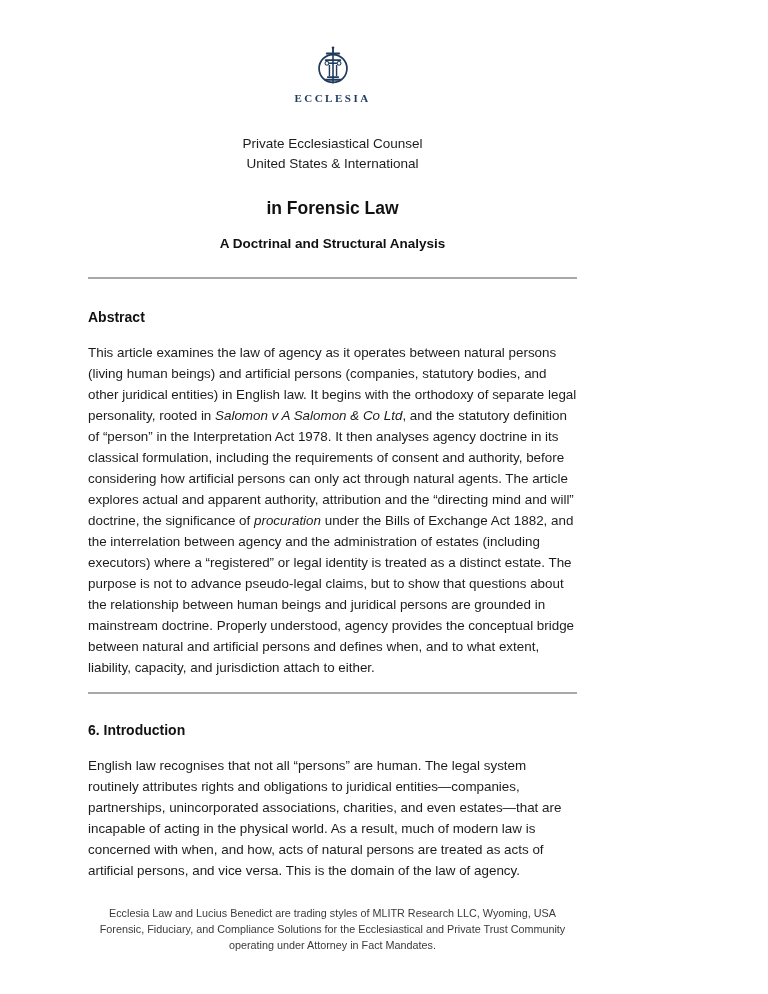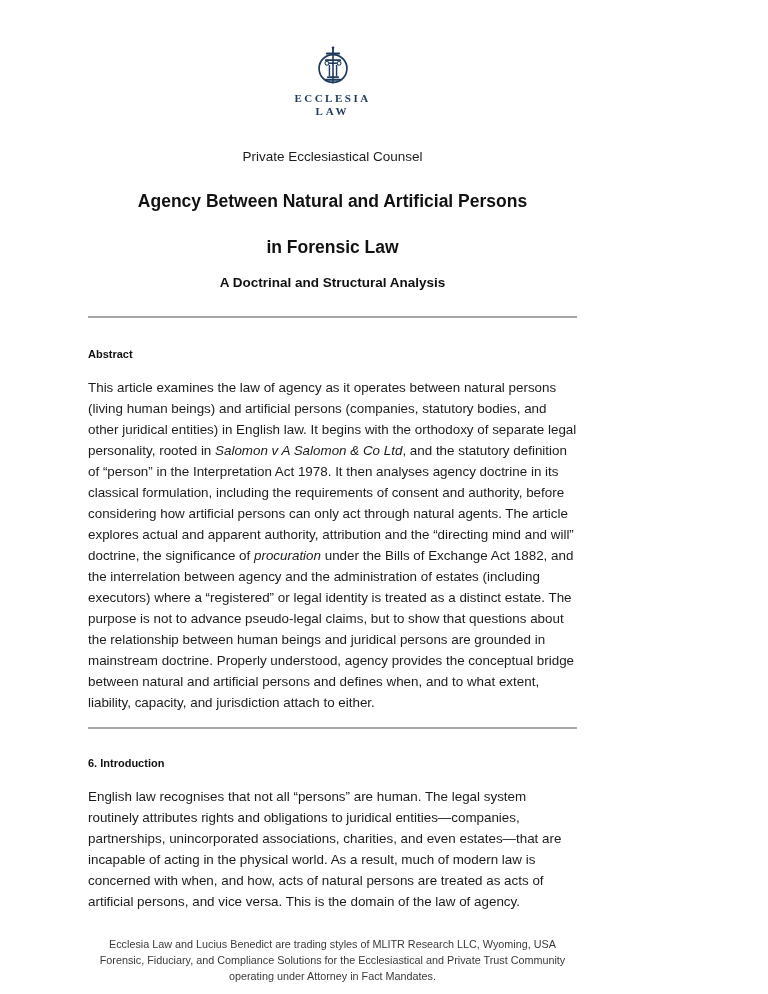--- a/index.html
+++ b/index.html
@@ -28,21 +28,21 @@
   
   .org-block { margin-top: 30px; text-align: center; font-size: 13.5px; line-height: 20px; color: #1c1c1c; }
   .doc-title { margin-top: 22px; text-align: center; font-size: 17.5px; font-weight: bold; line-height: 24px; color: #111; }
   .doc-title-2 { margin-top: 22px; }
   .doc-subtitle { margin-top: 16px; text-align: center; font-size: 13.5px; font-weight: bold; color: #111; }
   
   .rule { border: none; border-top: 2px solid #a8a8a8; margin: 0; }
   .rule-1 { margin-top: 26px; }
   .rule-2 { margin-top: 14px; }
   
-  .section-heading { font-size: 11px; font-weight: bold; color: #111; }
+  .section-heading { font-size: 14px; font-weight: bold; color: #111; }
   .abstract-heading { margin-top: 30px; }
   .intro-heading { margin-top: 28px; }
   .body-para {
     margin-top: 17px;
     font-size: 13.4px;
     line-height: 21px;
     text-align: left;
     color: #1c1c1c;
   }
   .body-para + .body-para { margin-top: 10px; }
@@ -83,28 +83,27 @@
         <rect x="24.5" y="23" width="11" height="2.2" fill="#1e3a5c"></rect>
 
         <rect x="24" y="26.5" width="2" height="15.5" fill="#1e3a5c"></rect>
         <rect x="34" y="26.5" width="2" height="15.5" fill="#1e3a5c"></rect>
 
         <rect x="21.5" y="42.5" width="17" height="2.4" rx="1" fill="#1e3a5c"></rect>
         <rect x="18.5" y="46" width="23" height="2.6" rx="1" fill="#1e3a5c"></rect>
       </svg>
     </span>
     <div class="logo-wordmark logo-line1">ECCLESIA</div>
-    <div class="logo-wordmark logo-line2">LAW</div>
   </div>
 
   <div class="org-block">
     <div>Private Ecclesiastical Counsel</div>
+    <div>United States &amp; International</div>
   </div>
 
-  <div class="doc-title">Agency Between Natural and Artificial Persons</div>
   <div class="doc-title doc-title-2">in Forensic Law</div>
   <div class="doc-subtitle">A Doctrinal and Structural Analysis</div>
 
   <hr class="rule rule-1">
 
   <div class="section-heading abstract-heading">Abstract</div>
   <p class="body-para"><span>This article examines the law of agency as it operates between </span><span class="b">natural persons</span><span> (living human beings) and </span><span class="b">artificial persons</span><span> (companies, statutory bodies, and other juridical entities) in English law. It begins with the orthodoxy of separate legal personality, rooted in </span><span class="i">Salomon v A Salomon &amp; Co Ltd</span><span>, and the statutory definition of “person” in the Interpretation Act 1978. It then analyses agency doctrine in its classical formulation, including the requirements of consent and authority, before considering how artificial persons can only act through natural agents. The article explores actual and apparent authority, attribution and the “directing mind and will” doctrine, the significance of </span><span class="i">procuration</span><span> under the Bills of Exchange Act 1882, and the interrelation between agency and the administration of estates (including executors) where a “registered” or legal identity is treated as a distinct estate. The purpose is not to advance pseudo-legal claims, but to show that questions about the relationship between human beings and juridical persons are grounded in mainstream doctrine. Properly understood, agency provides the conceptual bridge between natural and artificial persons and defines when, and to what extent, liability, capacity, and jurisdiction attach to either.</span></p>
 
   <hr class="rule rule-2">
 

